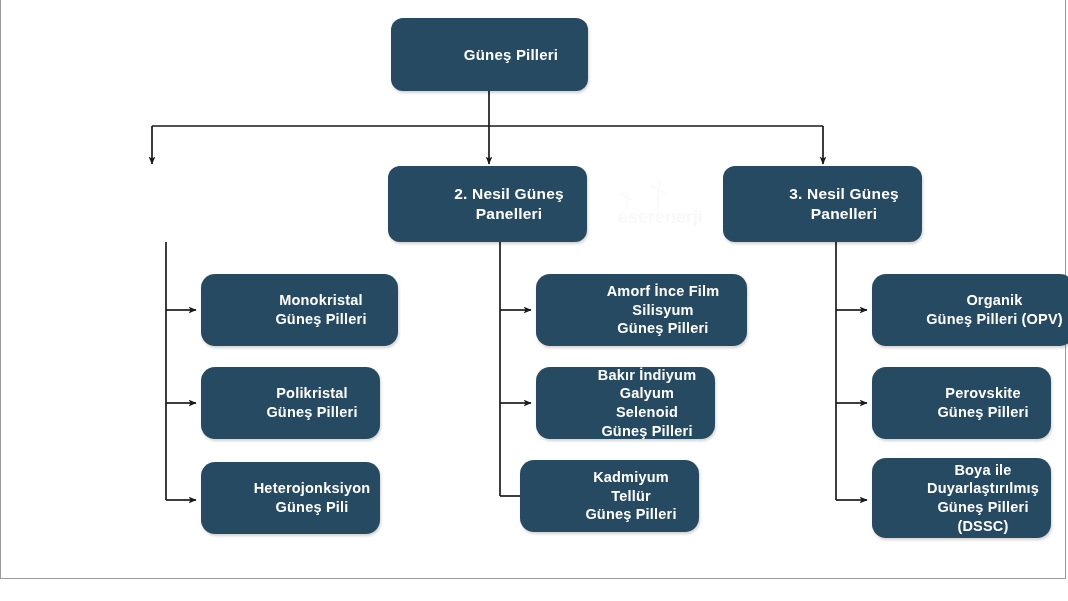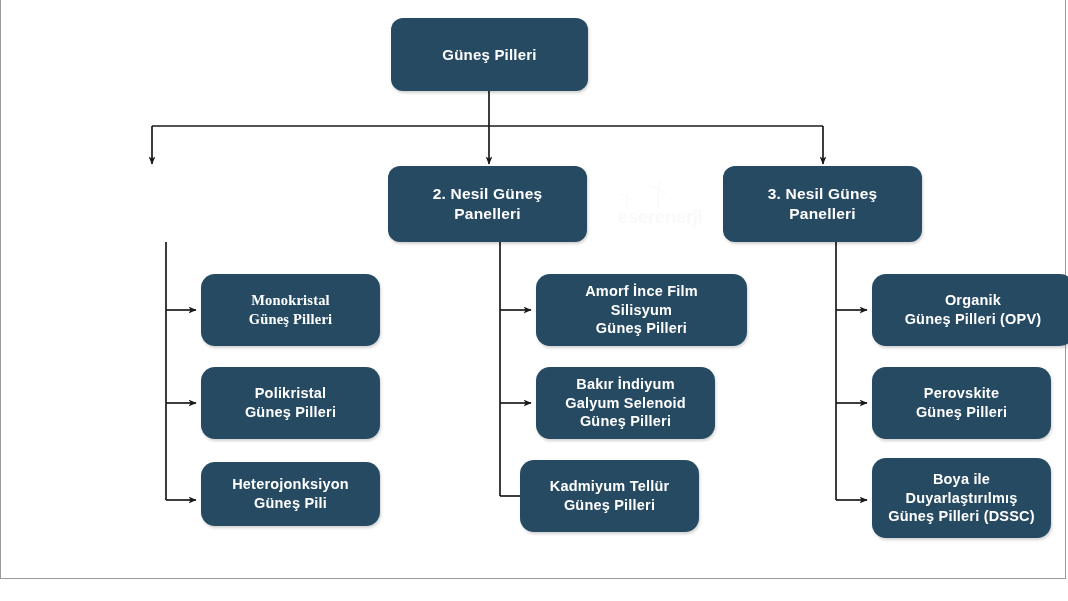--- a/index.html
+++ b/index.html
@@ -43,20 +43,21 @@
     color: #ffffff;
     display: flex;
     align-items: center;
     justify-content: center;
     text-align: center;
     box-sizing: border-box;
     line-height: 1.28;
     font-weight: bold;
     letter-spacing: 0.2px;
     box-shadow: 1px 2px 3px rgba(0,0,0,0.18);
+    padding-left: 43px;
   }
   .node-root {
     font-size: 15px;
   }
   .node-gen {
     font-size: 15.5px;
   }
   .node-leaf {
     font-size: 14.5px;
     border-radius: 14px;
@@ -149,29 +150,29 @@
 
 
   <div class="node node-gen" style="left:388px; top:166px; width:199px; height:76px;">
     <span class="node-label">2. Nesil Güneş Panelleri</span>
   </div>
 
   <div class="node node-gen" style="left:723px; top:166px; width:199px; height:76px;">
     <span class="node-label">3. Nesil Güneş Panelleri</span>
   </div>
 
-  <div class="node node-leaf" style="left:201px; top:274px; width:179px; height:72px;font-family:Liberation Serif, serif;">
+  <div class="node node-leaf" style="left:201px; top:274px; width:197px; height:72px;">
     <span class="node-label">Monokristal
 Güneş Pilleri</span>
   </div>
   <div class="node node-leaf" style="left:201px; top:367px; width:179px; height:72px;">
     <span class="node-label">Polikristal
 Güneş Pilleri</span>
   </div>
-  <div class="node node-leaf" style="left:201px; top:462px; width:179px; height:64px;">
+  <div class="node node-leaf" style="left:201px; top:462px; width:179px; height:72px;">
     <span class="node-label">Heterojonksiyon
 Güneş Pili</span>
   </div>
 
   <div class="node node-leaf" style="left:536px; top:274px; width:211px; height:72px;">
     <span class="node-label">Amorf İnce Film
 Silisyum
 Güneş Pilleri</span>
   </div>
   <div class="node node-leaf" style="left:536px; top:367px; width:179px; height:72px;">

